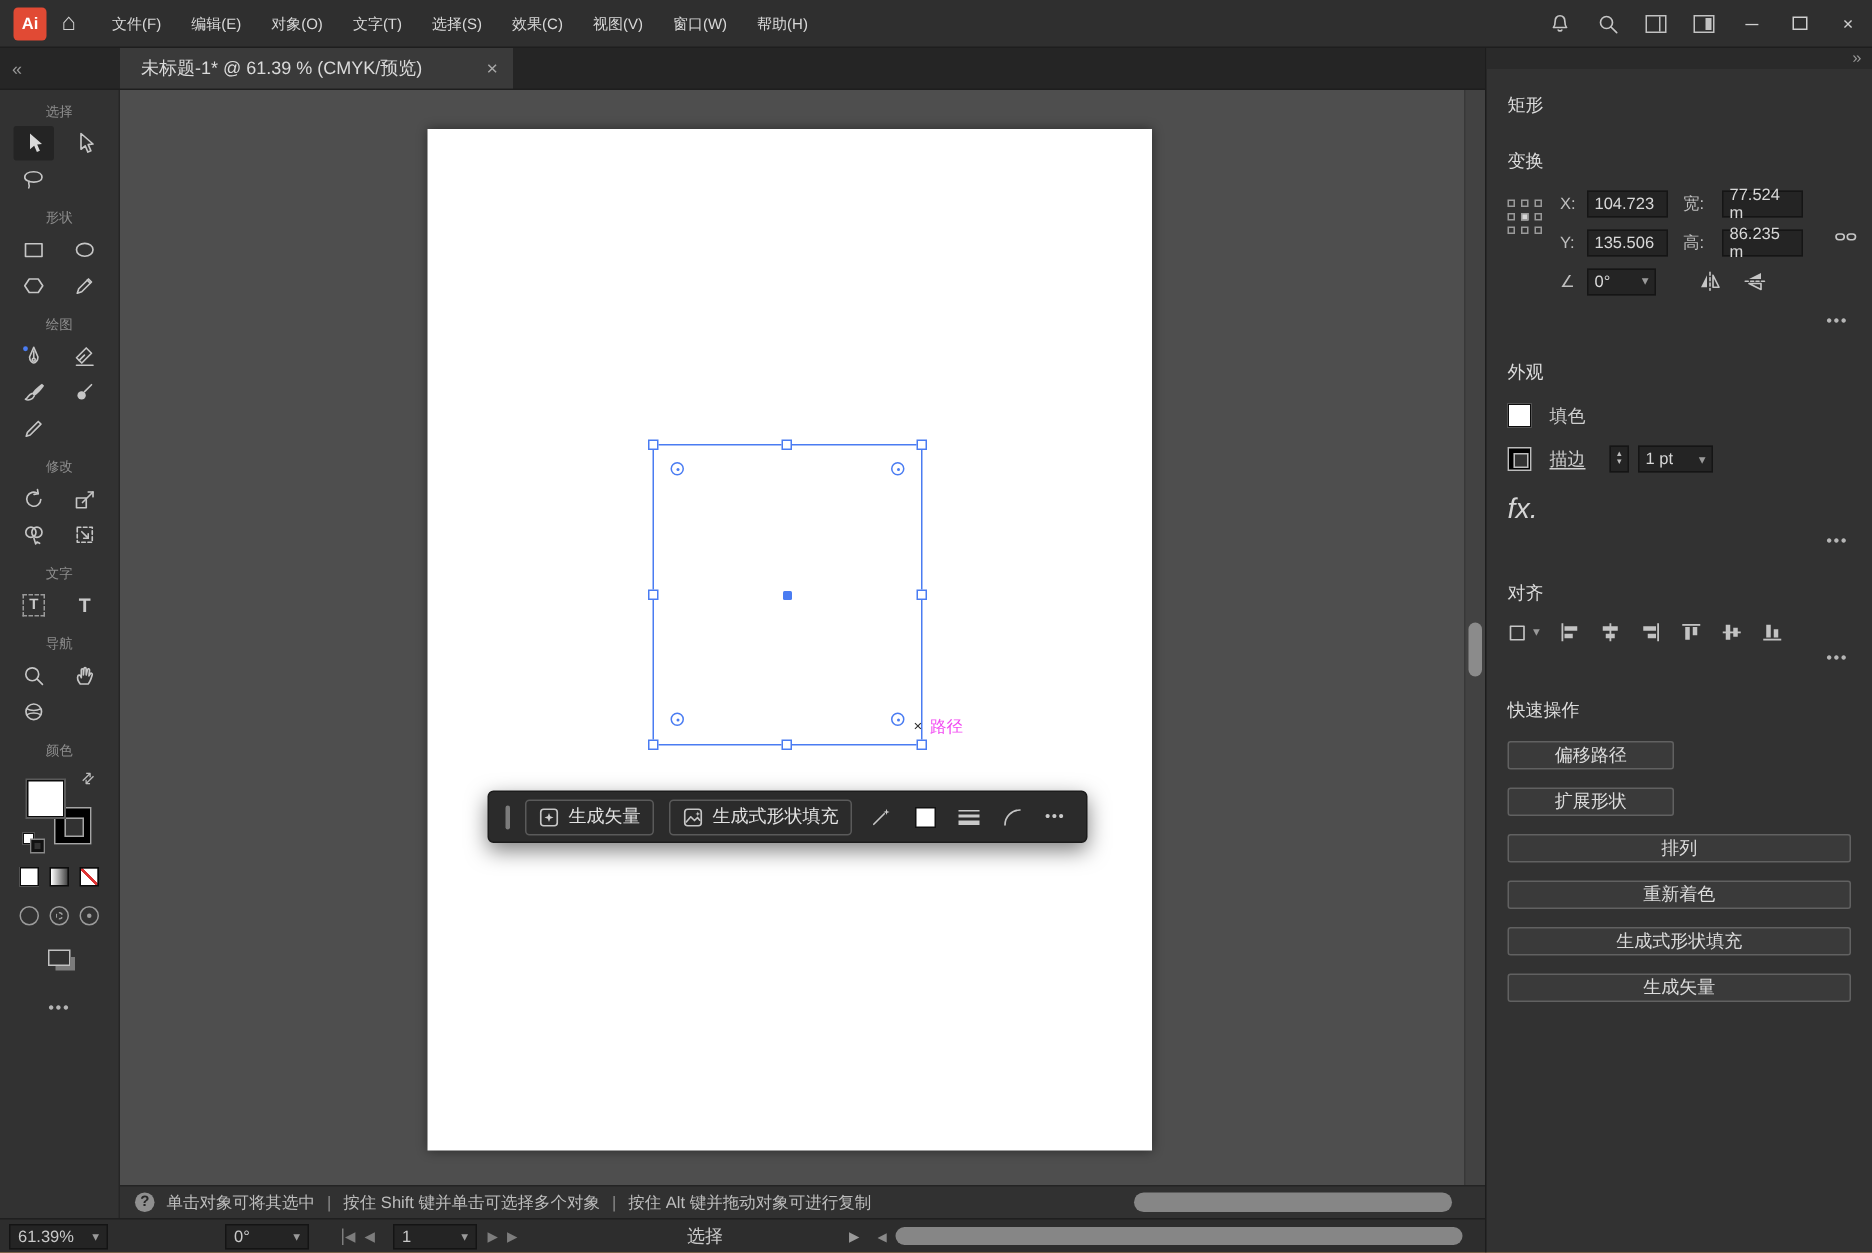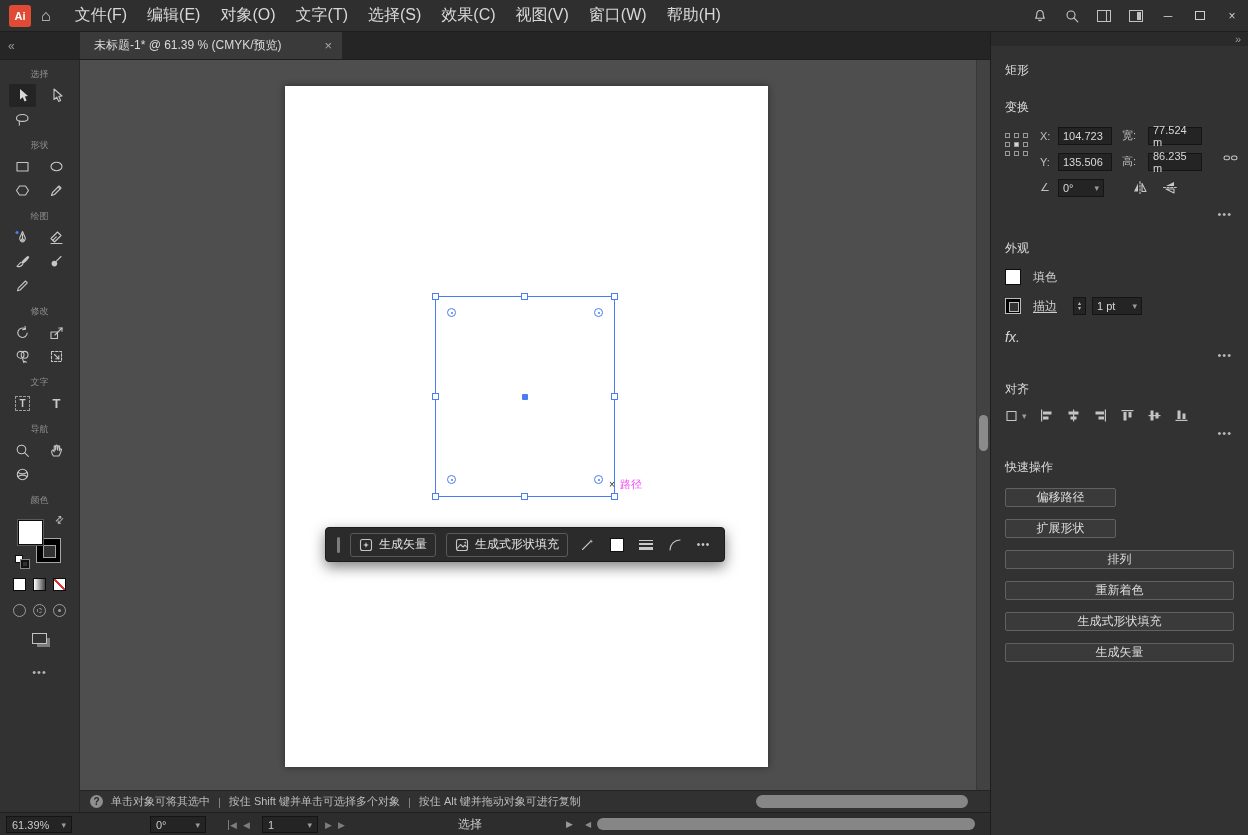--- a/index.html
+++ b/index.html
@@ -3,21 +3,21 @@
 <meta charset="utf-8">
 <style>
   *{box-sizing:border-box;margin:0;padding:0}
   body{background:#1b1b1b;font-family:"Liberation Sans","DejaVu Sans",sans-serif}
   .app{position:relative;width:1248px;height:835px;background:#fdba74;color:#d6d6d6;overflow:hidden;user-select:none}
 
   
   .menubar{position:absolute;left:0;top:0;width:1248px;height:32px;background:#2f2f2f;border-bottom:1px solid #1e1e1e;display:flex;align-items:center;z-index:30}
   .app-icon{width:22px;height:22px;background:#e14a34;border-radius:3px;color:#fff;font-weight:bold;font-size:11px;display:flex;align-items:center;justify-content:center;margin:0 10px 0 9px}
   .home{font-size:16px;color:#cfcfcf;margin-right:14px}
-  .menu-item{padding:0 10px;font-size:16px;color:#d8d8d8;height:32px;display:flex;align-items:center}
+  .menu-item{padding:0 10px;font-size:10px;color:#d8d8d8;height:32px;display:flex;align-items:center}
   .mb-right{margin-left:auto;display:flex;align-items:center;height:32px}
   .mb-icon{width:32px;height:32px;display:flex;align-items:center;justify-content:center;color:#c9c9c9}
   .ws-icon{width:14px;height:12px;border:1px solid #c2c2c2;position:relative}
   .ws-icon.cols::after{content:"";position:absolute;left:8px;top:0;bottom:0;border-left:1px solid #c2c2c2}
   .ws-icon.pane::after{content:"";position:absolute;right:1px;top:1px;bottom:1px;width:4px;background:#c2c2c2}
   .win-btn{width:32px;height:32px;display:flex;align-items:center;justify-content:center;color:#cfcfcf;font-size:12px}
   .max-box{width:10px;height:9px;border:1px solid #cfcfcf;display:inline-block}
 
   
   .tab-strip-left{position:absolute;left:0;top:32px;width:80px;height:28px;background:#262626;border-bottom:1px solid #1e1e1e;color:#9a9a9a;display:flex;align-items:center;padding-left:8px;font-size:12px;z-index:20}
@@ -128,21 +128,21 @@
   .flips{display:flex;gap:14px;margin-left:28px}
   .more-row{display:flex;justify-content:flex-end;color:#b5b5b5;font-size:11px;letter-spacing:1px;margin:4px 2px 0 0}
   .app-row{display:flex;align-items:center;height:20px;margin-bottom:9px;font-size:12px;color:#cfcfcf}
   .sw-fill{width:16px;height:16px;background:#fff;border:1px solid #0d0d0d;margin-right:12px;flex:none}
   .sw-stroke{width:16px;height:16px;border:1px solid #bcbcbc;background:#000;margin-right:12px;flex:none;position:relative}
   .sw-stroke::after{content:"";position:absolute;left:3px;top:3px;width:8px;height:8px;background:#323232;border:1px solid #bcbcbc}
   .sw-op{width:16px;height:16px;margin-right:12px;flex:none;border:1px solid #0d0d0d;background-color:#cfcfcf;background-image:linear-gradient(45deg,#8a8a8a 25%,transparent 25%,transparent 75%,#8a8a8a 75%),linear-gradient(45deg,#8a8a8a 25%,transparent 25%,transparent 75%,#8a8a8a 75%);background-size:8px 8px;background-position:0 0,4px 4px}
   .link-label{text-decoration:underline;text-underline-offset:2px}
   .stepper{width:13px;height:18px;background:#242424;border:1px solid #151515;display:flex;flex-direction:column;align-items:center;justify-content:center;line-height:5px;font-size:6px;color:#bbb;margin-left:16px}
   .a-field{height:18px;background:#242424;border:1px solid #151515;display:flex;align-items:center;justify-content:space-between;padding:0 4px;color:#d8d8d8;font-size:11px;margin-left:6px}
-  .fx-row{font-size:14px;font-style:italic;color:#d6d6d6;margin:13px 0 2px}
+  .fx-row{font-size:19px;font-style:italic;color:#d6d6d6;margin:13px 0 2px}
   .align-row{display:flex;align-items:center;gap:12px;margin-top:4px;color:#c6c6c6}
   .align-first{display:flex;align-items:center;gap:3px}
   .qa-grid{display:flex;flex-wrap:wrap;gap:12px 8px;margin-top:12px}
   .qa-btn{height:19px;background:#3a3a3a;border:1px solid #616161;border-radius:2px;color:#dcdcdc;font-size:12px;display:flex;align-items:center;justify-content:center}
   .qa-half{width:111px}
   .qa-full{width:230px}
 </style>
 </head>
 <body>
 

